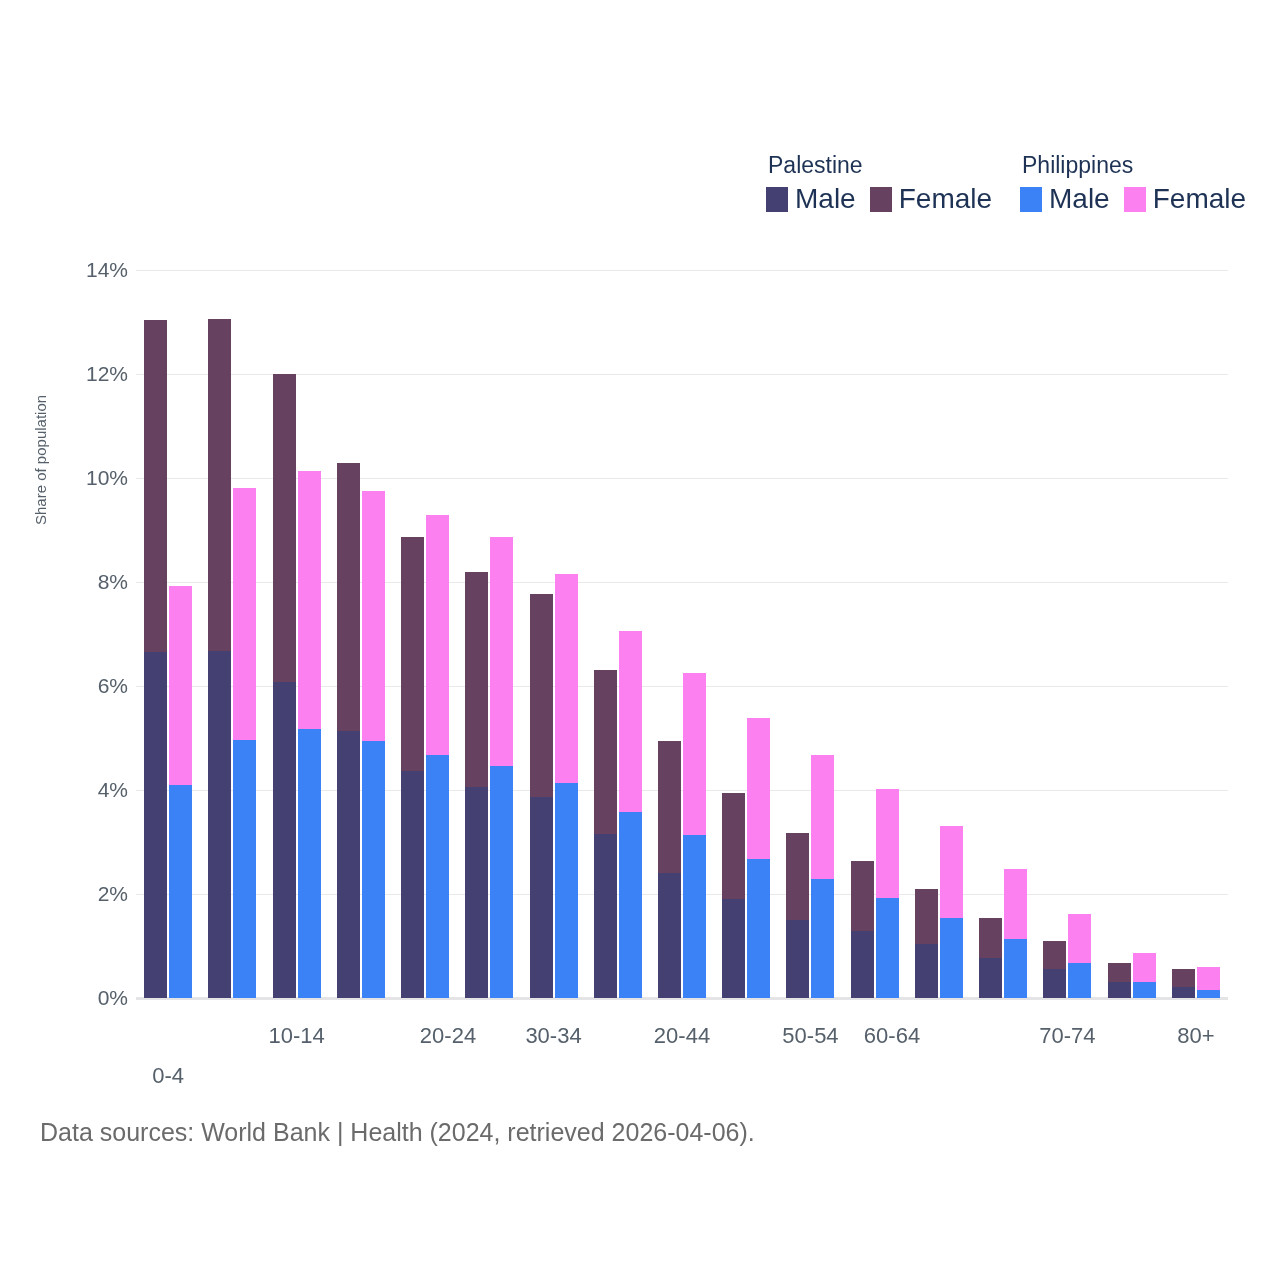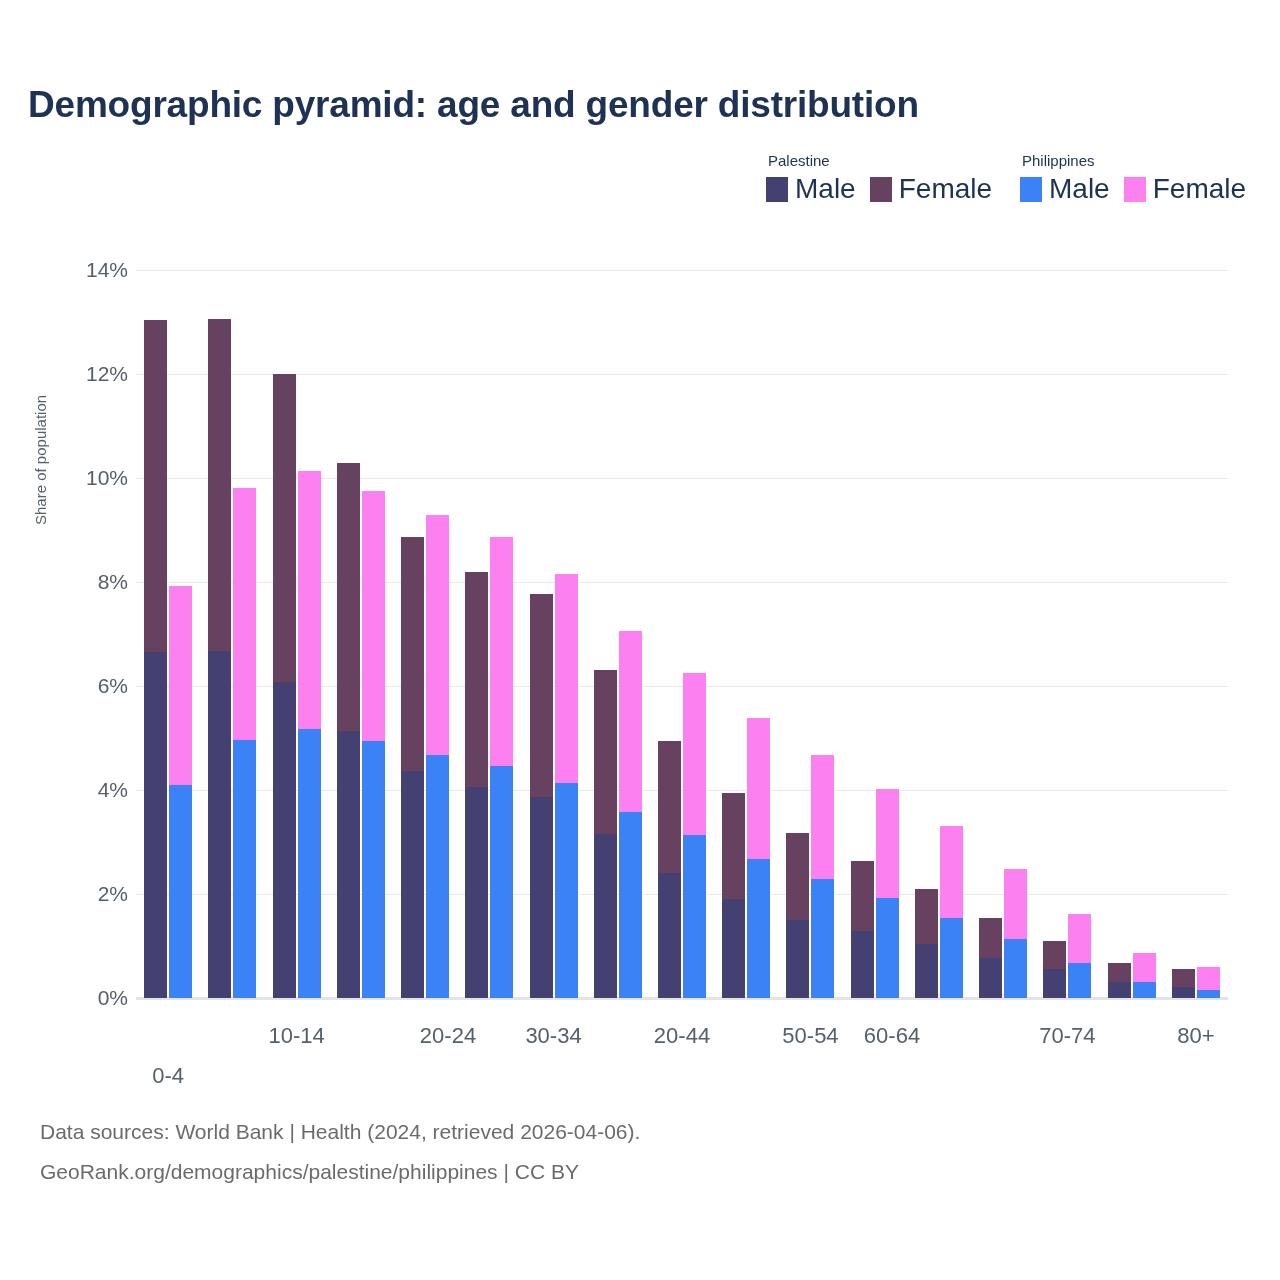--- a/index.html
+++ b/index.html
@@ -49,21 +49,21 @@
     gap: 0px;
   }
   .legend-col {
     display: flex;
     flex-direction: column;
     align-items: flex-start;
   }
   .legend-col.palestine { width: 254px; }
   .legend-col.philippines { width: 222px; }
   .legend-country {
-    font-size: 15px;
+    font-size: 23px;
     color: #1d3254;
     padding-left: 2px;
     margin-bottom: 4px;
     white-space: nowrap;
   }
   .legend-items {
     display: flex;
     flex-direction: row;
     align-items: center;
     gap: 14px;
@@ -163,32 +163,31 @@
     transform: translateX(-50%);
     white-space: nowrap;
     top: 1023px;
   }
 
   
   .footer {
     position: absolute;
     left: 40px;
     top: 1112px;
-    font-size: 21px;
+    font-size: 25px;
     color: #6b6b6b;
     line-height: 40px;
   }
   .footer div { white-space: nowrap; }
 </style>
 </head>
 <body>
 
 <div id="page">
 
-  <div class="chart-title">Demographic pyramid: age and gender distribution</div>
 
   <div class="legend">
     <div class="legend-groups" id="legend-groups">
         <div class="legend-col palestine">
           <div class="legend-country">Palestine</div>
           <div class="legend-items">
             <div class="legend-item">
               <span class="legend-swatch" style="background: rgb(69, 64, 114);"></span>
               <span class="legend-label">Male</span>
             </div>
@@ -416,16 +415,15 @@
         <div class="xtick" style="left: 682px;">20-44</div>
         <div class="xtick" style="left: 810.471px; text-align: right;">50-54</div>
         <div class="xtick" style="left: 892px;">60-64</div>
         <div class="xtick" style="left: 1067.41px;">70-74</div>
         <div class="xtick" style="left: 1195.88px;">80+</div>
       </div>
   </div>
 
   <div class="footer">
     <div>Data sources: World Bank | Health (2024, retrieved 2026-04-06).</div>
-    <div>GeoRank.org/demographics/palestine/philippines | CC BY</div>
   </div>
 
 </div>
 
 </body></html>

